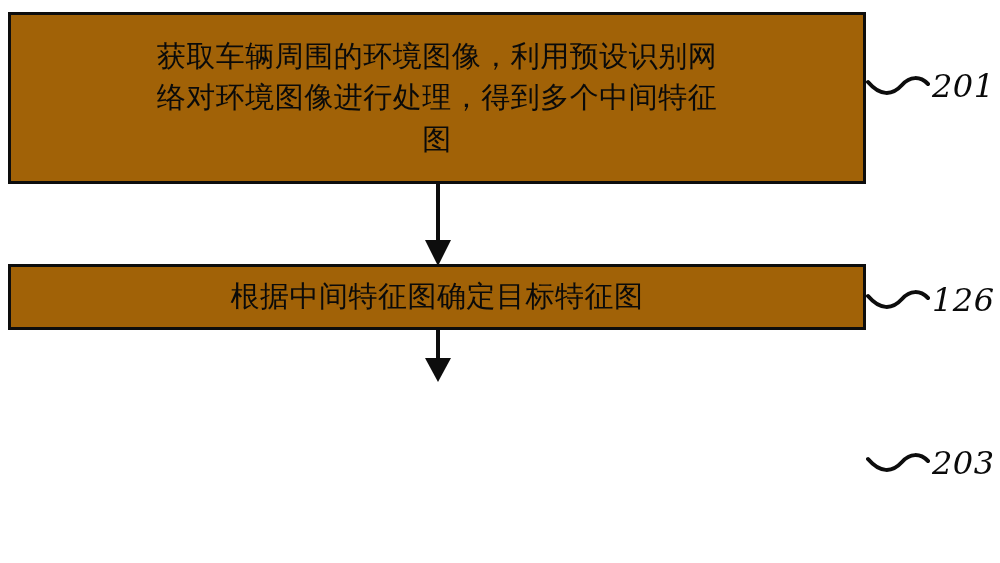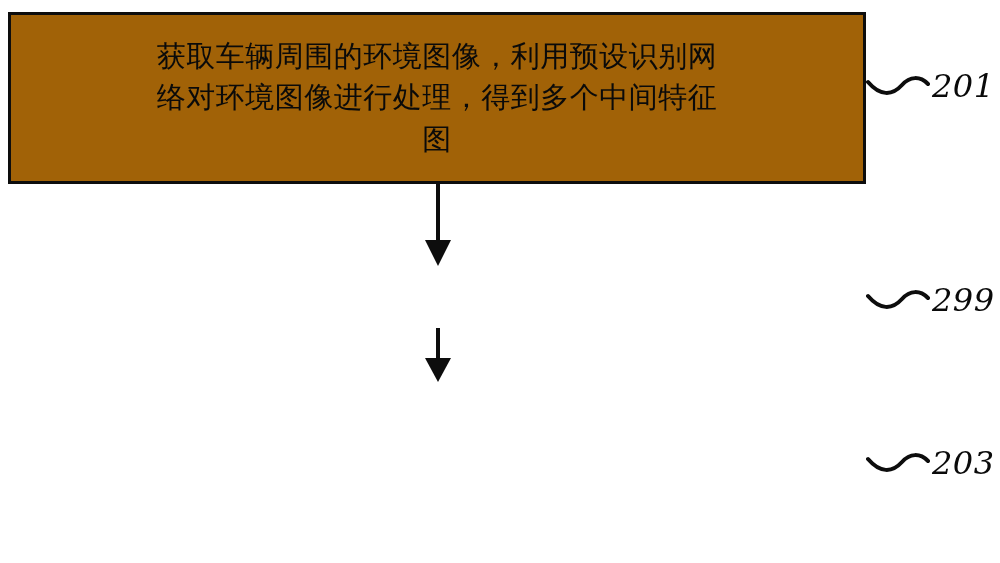--- a/index.html
+++ b/index.html
@@ -102,34 +102,37 @@
     <div class="step-text">获取车辆周围的环境图像，利用预设识别网
 络对环境图像进行处理，得到多个中间特征
 图</div>
   </div>
 
   <svg class="arrow-svg" id="arrow-1" viewBox="0 0 52 84" preserveAspectRatio="none">
     <line x1="26" y1="0" x2="26" y2="66" stroke="#0d0d0d" stroke-width="4"></line>
     <polygon points="26,84 13,58 39,58" fill="#0d0d0d"></polygon>
   </svg>
 
+  <div class="step-box" id="box-202">
+    <div class="step-text">根据中间特征图确定目标特征图</div>
+  </div>
 
   <svg class="arrow-svg" id="arrow-2" viewBox="0 0 52 54" preserveAspectRatio="none">
     <line x1="26" y1="0" x2="26" y2="38" stroke="#0d0d0d" stroke-width="4"></line>
     <polygon points="26,54 13,30 39,30" fill="#0d0d0d"></polygon>
   </svg>
 
 
   <svg class="tilde-connector" id="tilde-201" viewBox="0 0 68 34">
     <path d="M2,14 C14,28 26,28 36,17 C44,8 54,8 62,16" fill="none" stroke="#0d0d0d" stroke-width="4" stroke-linecap="round"></path>
   </svg>
   <svg class="tilde-connector" id="tilde-202" viewBox="0 0 68 34">
     <path d="M2,14 C14,28 26,28 36,17 C44,8 54,8 62,16" fill="none" stroke="#0d0d0d" stroke-width="4" stroke-linecap="round"></path>
   </svg>
   <svg class="tilde-connector" id="tilde-203" viewBox="0 0 68 34">
     <path d="M2,14 C14,28 26,28 36,17 C44,8 54,8 62,16" fill="none" stroke="#0d0d0d" stroke-width="4" stroke-linecap="round"></path>
   </svg>
 
   <div class="ref-label" id="ref-201">201</div>
-  <div class="ref-label" id="ref-202">299</div>
+  <div class="ref-label" id="ref-202">126</div>
   <div class="ref-label" id="ref-203">203</div>
 
 </div>
 
 </body></html>

